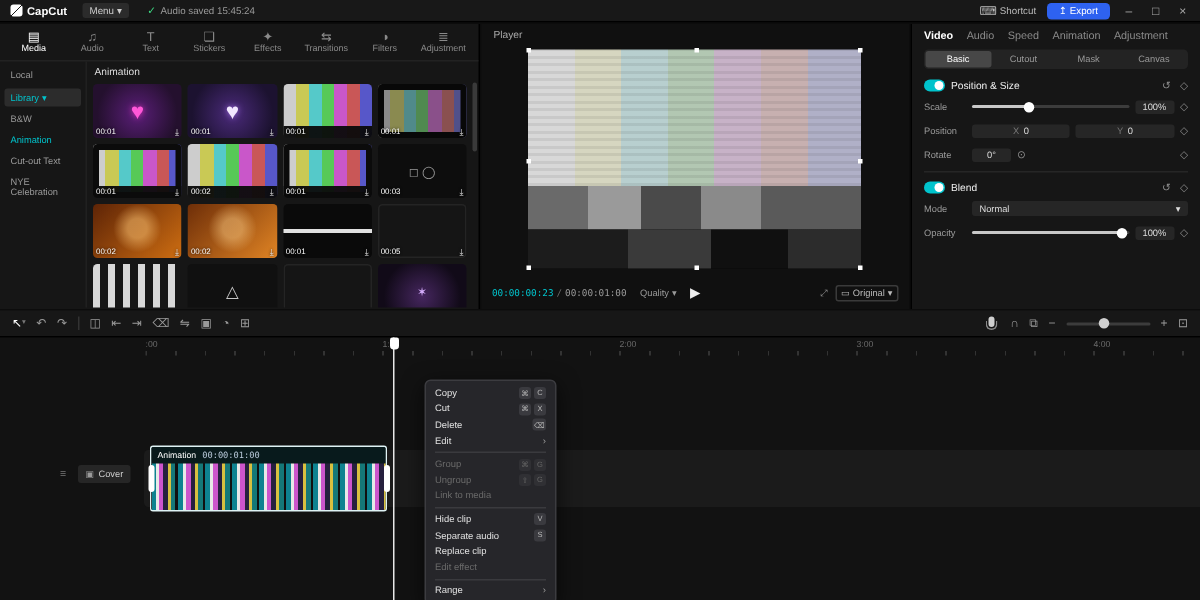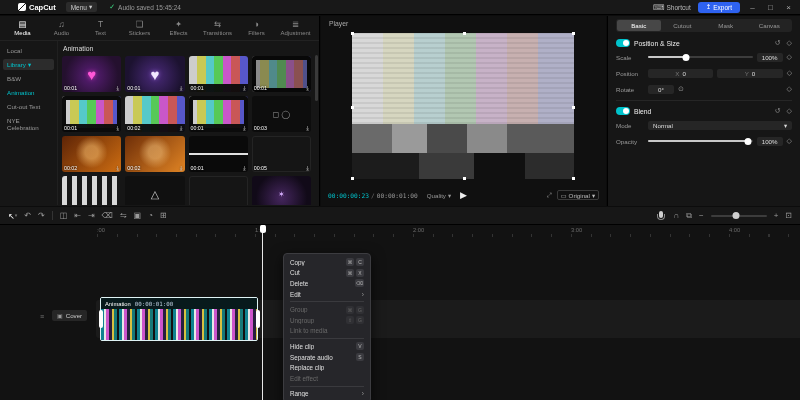--- a/index.html
+++ b/index.html
@@ -2,21 +2,21 @@
 <html><head>
 <meta charset="utf-8">
 <style>
 * { margin:0; padding:0; box-sizing:border-box; }
 html,body { width:800px; height:400px; }
 body { background:#0c0c0c; font-family:"Liberation Sans", sans-serif; color:#ddd; overflow:hidden; position:relative; }
 .mono { font-family:"DejaVu Sans Mono", monospace; }
 
 
 .topbar { position:absolute; top:0; left:0; right:0; height:15px; background:#181818; display:flex; align-items:center; border-bottom:1px solid #000; z-index:5; }
-.logo { display:flex; gap:3px; margin-left:18px; font-size:7.5px; font-weight:bold; color:#fff; }
+.logo { display:flex; gap:3px; margin-left:7px; font-size:7.5px; font-weight:bold; color:#fff; }
 .logo-mark { width:8px; height:8px; border-radius:2px; background:linear-gradient(135deg,#fff 46%,#181818 46% 54%,#fff 54%); }
 .menu-btn { margin-left:10px; background:#2b2b2b; border-radius:2px; font-size:6.5px; padding:1px 5px; color:#ccc; display:flex; align-items:center; gap:2px; }
 .toast { margin-left:12px; display:flex; align-items:center; gap:3px; font-size:6.5px; color:#9a9a9a; }
 .toast-check { color:#3ddc84; font-size:7px; }
 .topbar-right { margin-left:auto; display:flex; align-items:center; gap:7px; padding-right:6px; }
 .shortcut { font-size:6.5px; color:#bbb; display:flex; align-items:center; gap:2px; }
 .shortcut .ic { font-size:8px; }
 .export-btn { background:#2e62f0; color:#fff; font-size:6.5px; padding:1.5px 8px; border-radius:3px; display:flex; align-items:center; gap:2px; }
 .win-btn { color:#aaa; font-size:8px; width:11px; text-align:center; }
 
@@ -327,20 +327,27 @@
       <span class="ratio-chip">
         <span>▭</span>
         <span>Original</span>
         <span>▾</span>
       </span>
     </span>
   </div>
 </div>
 
 <div class="inspector">
+  <div class="itabs">
+    <span class="itab active">Video</span>
+    <span class="itab">Audio</span>
+    <span class="itab">Speed</span>
+    <span class="itab">Animation</span>
+    <span class="itab">Adjustment</span>
+  </div>
   <div class="subtabs">
     <span class="stab active">Basic</span>
     <span class="stab">Cutout</span>
     <span class="stab">Mask</span>
     <span class="stab">Canvas</span>
   </div>
 
   <div class="section-h">
     <span class="toggle"></span>
     <span>Position &amp; Size</span>

